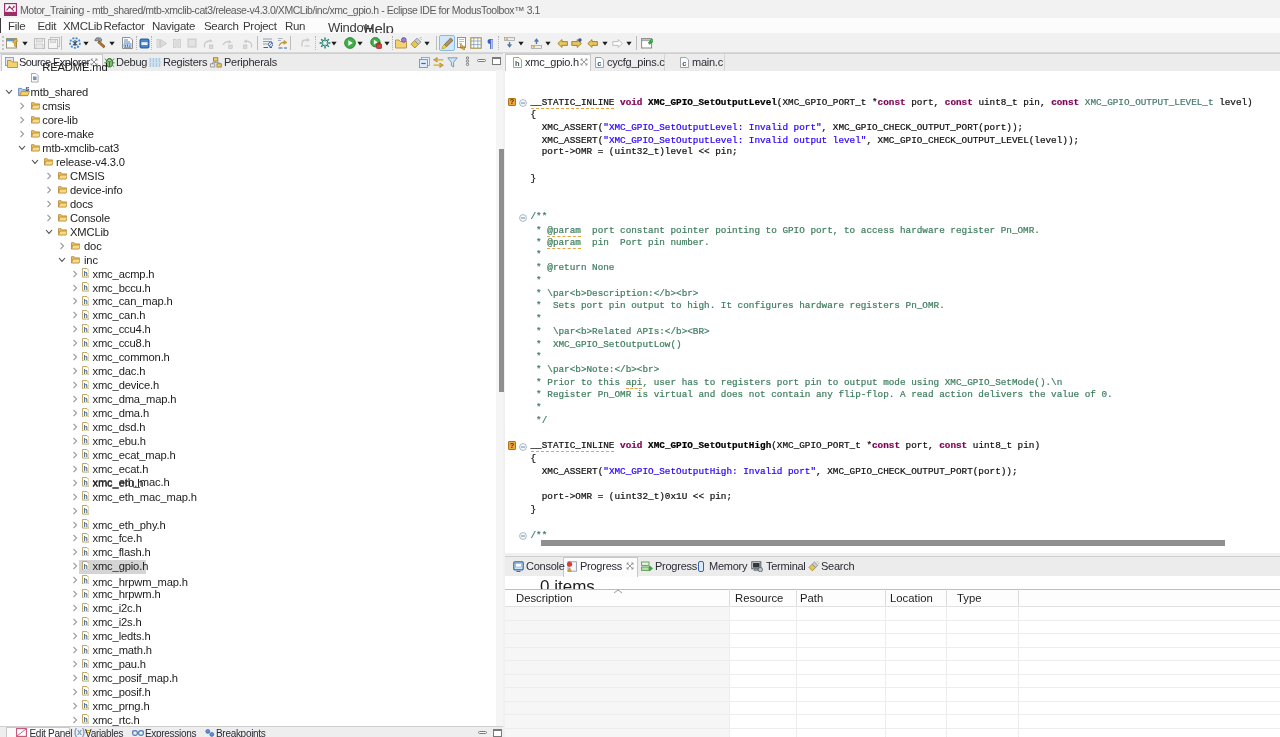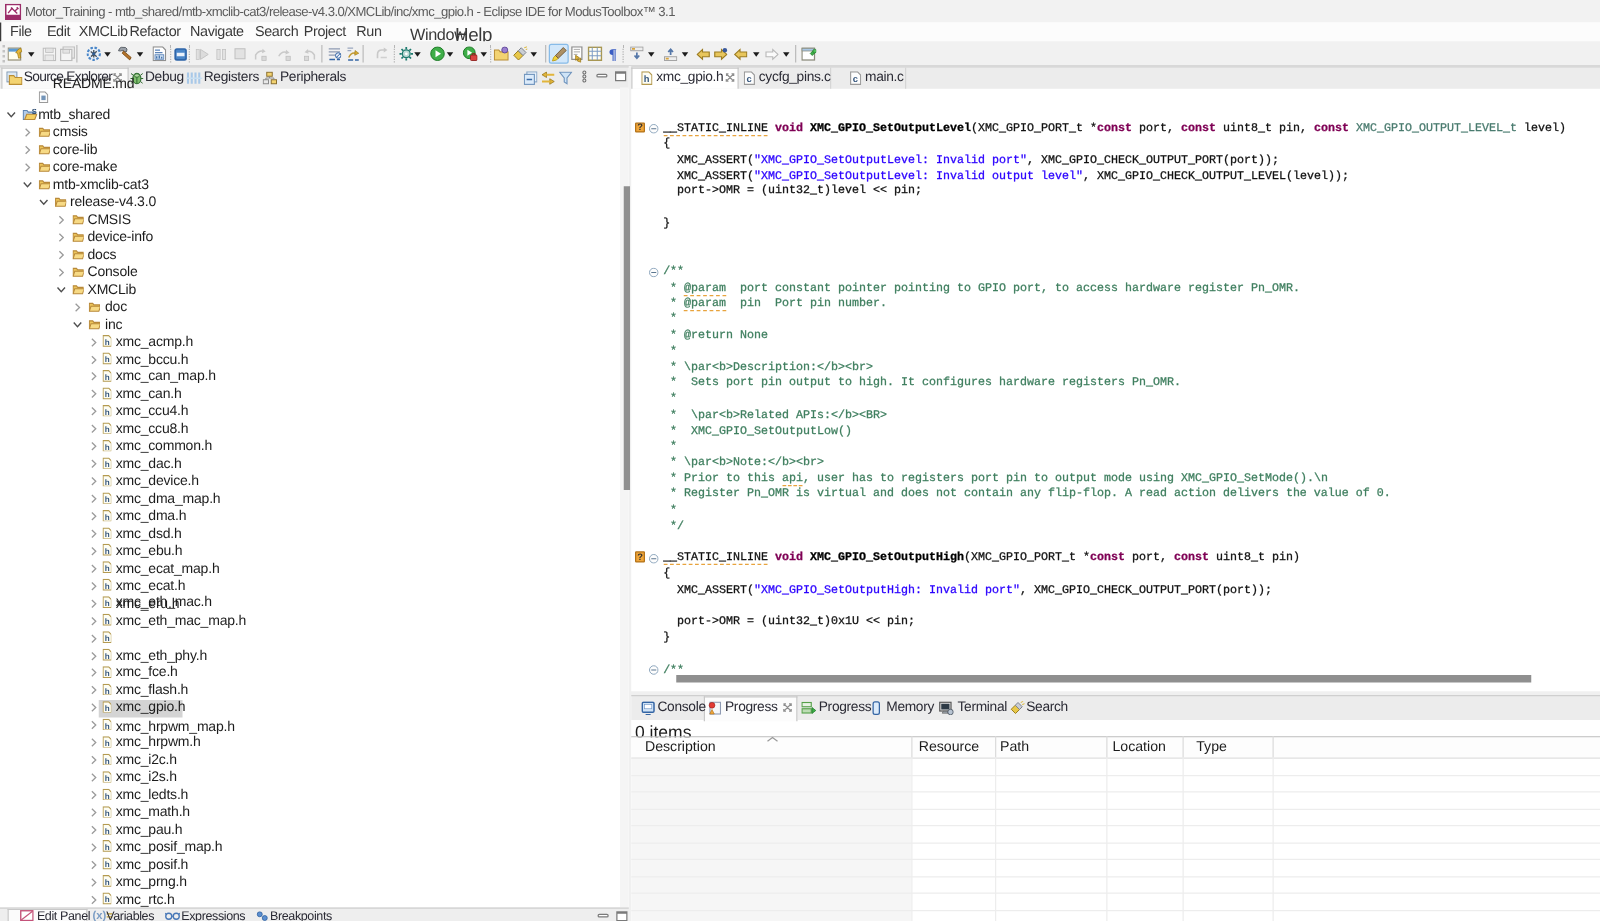--- a/index.html
+++ b/index.html
@@ -792,21 +792,21 @@
     <path d="M3.4 8 L7 8 L7.6 9.6 L2.8 9.6 Z" fill="#9aa2aa" stroke="#5a5a5a" stroke-width="0.5"></path>
     <circle cx="9.4" cy="8.6" r="2.2" fill="#b8c4d2" stroke="#4a5560" stroke-width="0.7"></circle>
   </svg>
 <div class="abs tabtxt" style="left:766px;top:560px">Terminal</div>
 <svg class="abs" style="left:808px;top:561px" width="12" height="11" viewBox="0 0 12 11">
     <path d="M1 6.4 L4.2 3.2 L7.6 6.6 L4.4 9.8 Z" fill="#e8c84a" stroke="#9c7f1c" stroke-width="0.8"></path>
     <path d="M4.2 3.2 L6.4 1 L9.8 4.4 L7.6 6.6 Z" fill="#c9cdd4" stroke="#7e838c" stroke-width="0.8"></path>
     <path d="M8.6 1 L10.6 0 M9.8 2.6 L11.6 2" stroke="#d9b32c" stroke-width="0.8"></path>
   </svg>
 <div class="abs tabtxt" style="left:821px;top:560px">Search</div>
-<div class="abs" style="left:508px;top:577px;font-size:14px;color:#1c1c1c">0 items</div>
+<div class="abs" style="left:540px;top:577px;font-size:17px;color:#1c1c1c">0 items</div>
 
 <div class="abs" style="left:505px;top:588.5px;width:775px;height:1px;background:#bdbdbd"></div>
 <div class="abs" style="left:505px;top:589.5px;width:775px;height:17px;background:#fdfdfd;border-bottom:1px solid #e0e0e0"></div>
 <div class="abs" style="left:505px;top:606.5px;width:224px;height:131px;background:#f6f6f6"></div>
 <div class="abs" style="left:516px;top:592px;font-size:11.3px;color:#1c1c1c">Description</div>
 <svg class="abs" style="left:613px;top:589px" width="10" height="5" viewBox="0 0 10 5">
     <path d="M1 4 L5 1 L9 4" fill="none" stroke="#9a9a9a" stroke-width="1"></path>
   </svg>
 <div class="abs" style="left:735px;top:592px;font-size:11.3px;color:#1c1c1c">Resource</div>
 <div class="abs" style="left:800px;top:592px;font-size:11.3px;color:#1c1c1c">Path</div>

